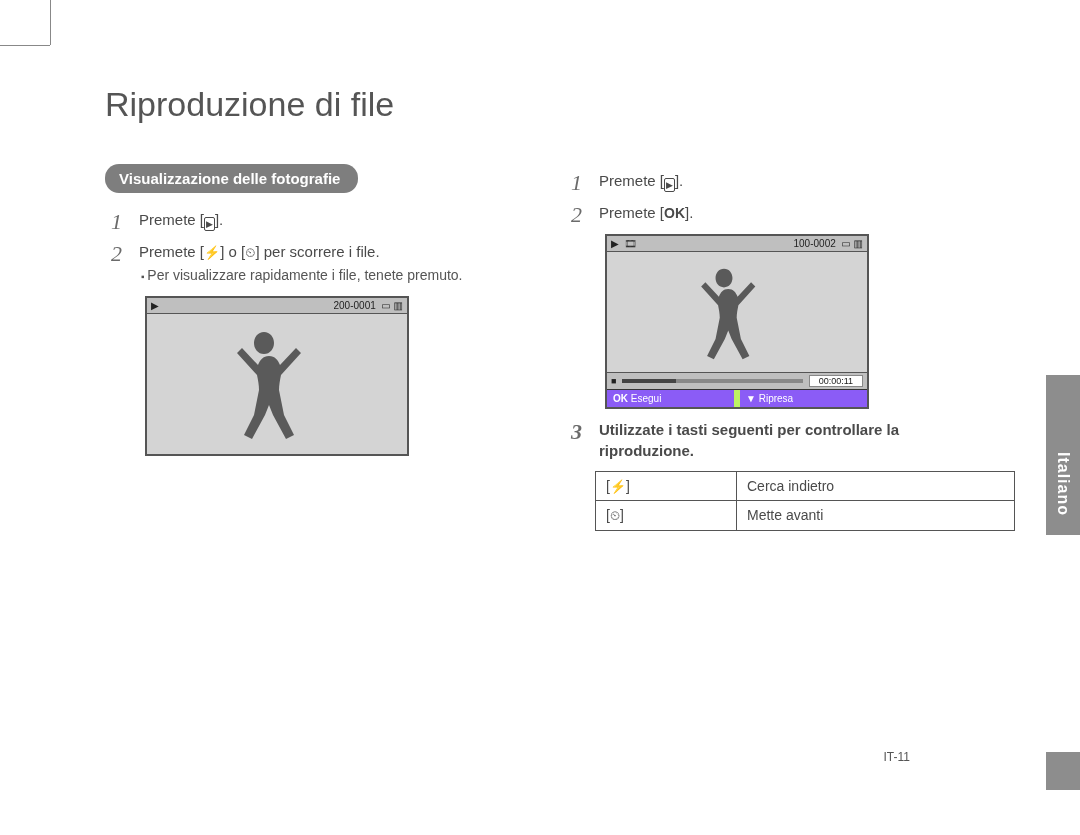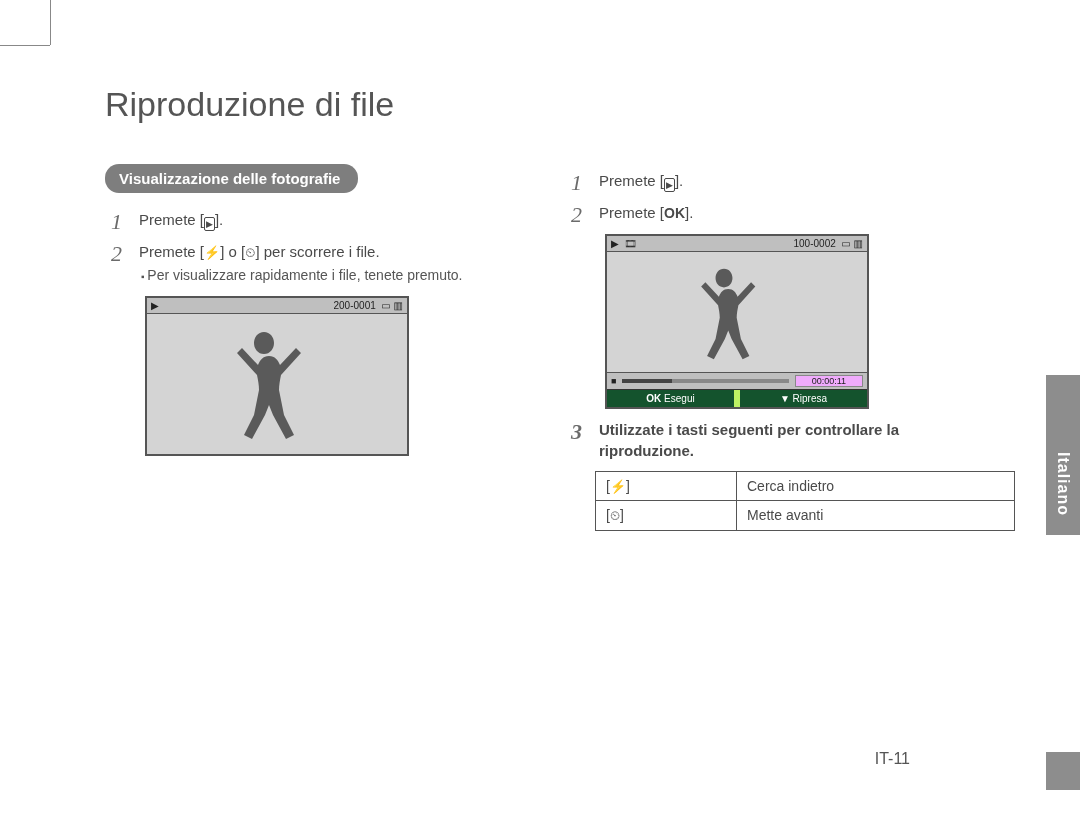--- a/index.html
+++ b/index.html
@@ -141,25 +141,24 @@
     gap:6px;
   }
   .screenshot .progress .bar {
     flex:1; height:4px; background:#888; position:relative;
   }
   .screenshot .progress .bar::after {
     content:""; position:absolute; left:0; top:0; bottom:0; width:30%; background:#444;
   }
   .screenshot .bottombar {
     display:flex;
-    background:#14532d;
+    background:#8b5cf6;
     color:#fff;
     font-size:10px;
     border-top:1px solid #333;
-    text-align:center;
   }
   .screenshot .bottombar > div { flex:1; padding:3px 6px; }
   .screenshot .bottombar > div + div { border-left: 6px solid #bef264; }
 
   table.controls {
     border-collapse: collapse;
     width: 100%;
     margin-top: 10px;
     margin-left: 30px;
     font-size: 14px;
@@ -198,21 +197,21 @@
     top: 752px;
     width:34px;
     height:38px;
     background:#8d8d8d;
   }
 
   .pagenum {
     position:absolute;
     right: 170px;
     top: 750px;
-    font-size: 16px;
+    font-size: 12px;
     color:#555;
   }
 </style>
 </head>
 <body>
 
 <div class="crop-marks">
   <div class="crop-v"></div>
   <div class="crop-h"></div>
 </div>
@@ -271,21 +270,21 @@
           <span><span>100-0002</span> &nbsp;▭ ▥</span>
         </div>
         <div class="videoarea">
           <svg class="silhouette" width="80" height="110" viewBox="0 0 90 130">
             <path fill="#5a5a5a" d="M45 8c6 0 10 5 10 11s-4 11-10 11-10-5-10-11 4-11 10-11zm-5 24h10c6 0 9 4 11 9l16-17 5 5-20 22c-1 5-2 10-2 15l5 25 10 20-8 4-13-24-4-10-4 10-13 24-8-4 10-20 5-25c0-5-1-10-2-15L18 29l5-5 16 17c2-5 5-9 11-9z"></path>
           </svg>
         </div>
         <div class="progress">
           <span style="font-size:9px;">■</span>
           <div class="bar"></div>
-          <span style="background:#f0abfc;border:1px solid #888;padding:0 16px;font-size:9px;">00:00:11</span>
+          <span style="background:#ffffff;border:1px solid #888;padding:0 9px;font-size:9px;">00:00:11</span>
         </div>
         <div class="bottombar">
           <div>
             <b>OK</b>&nbsp;<span>Esegui</span>
           </div>
           <div>
             <span>▼</span>&nbsp;<span>Ripresa</span>
           </div>
         </div>
       </div>

